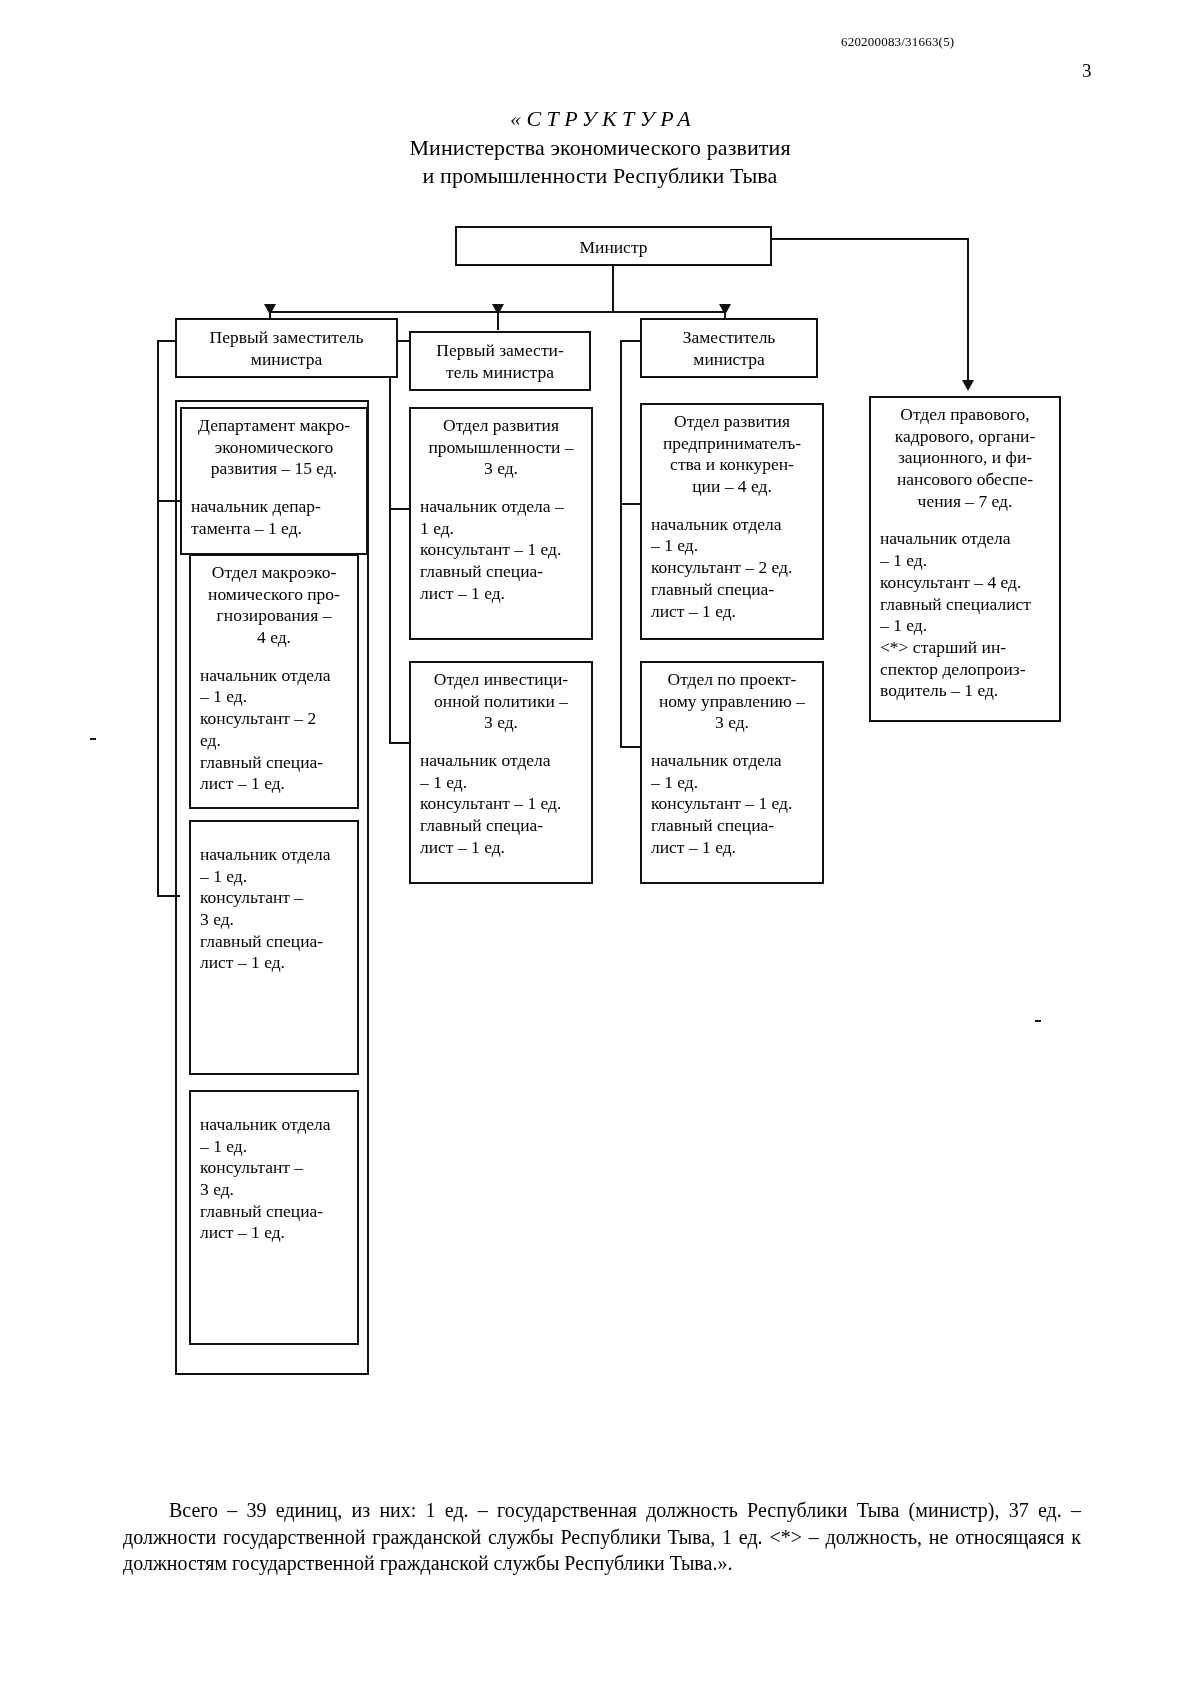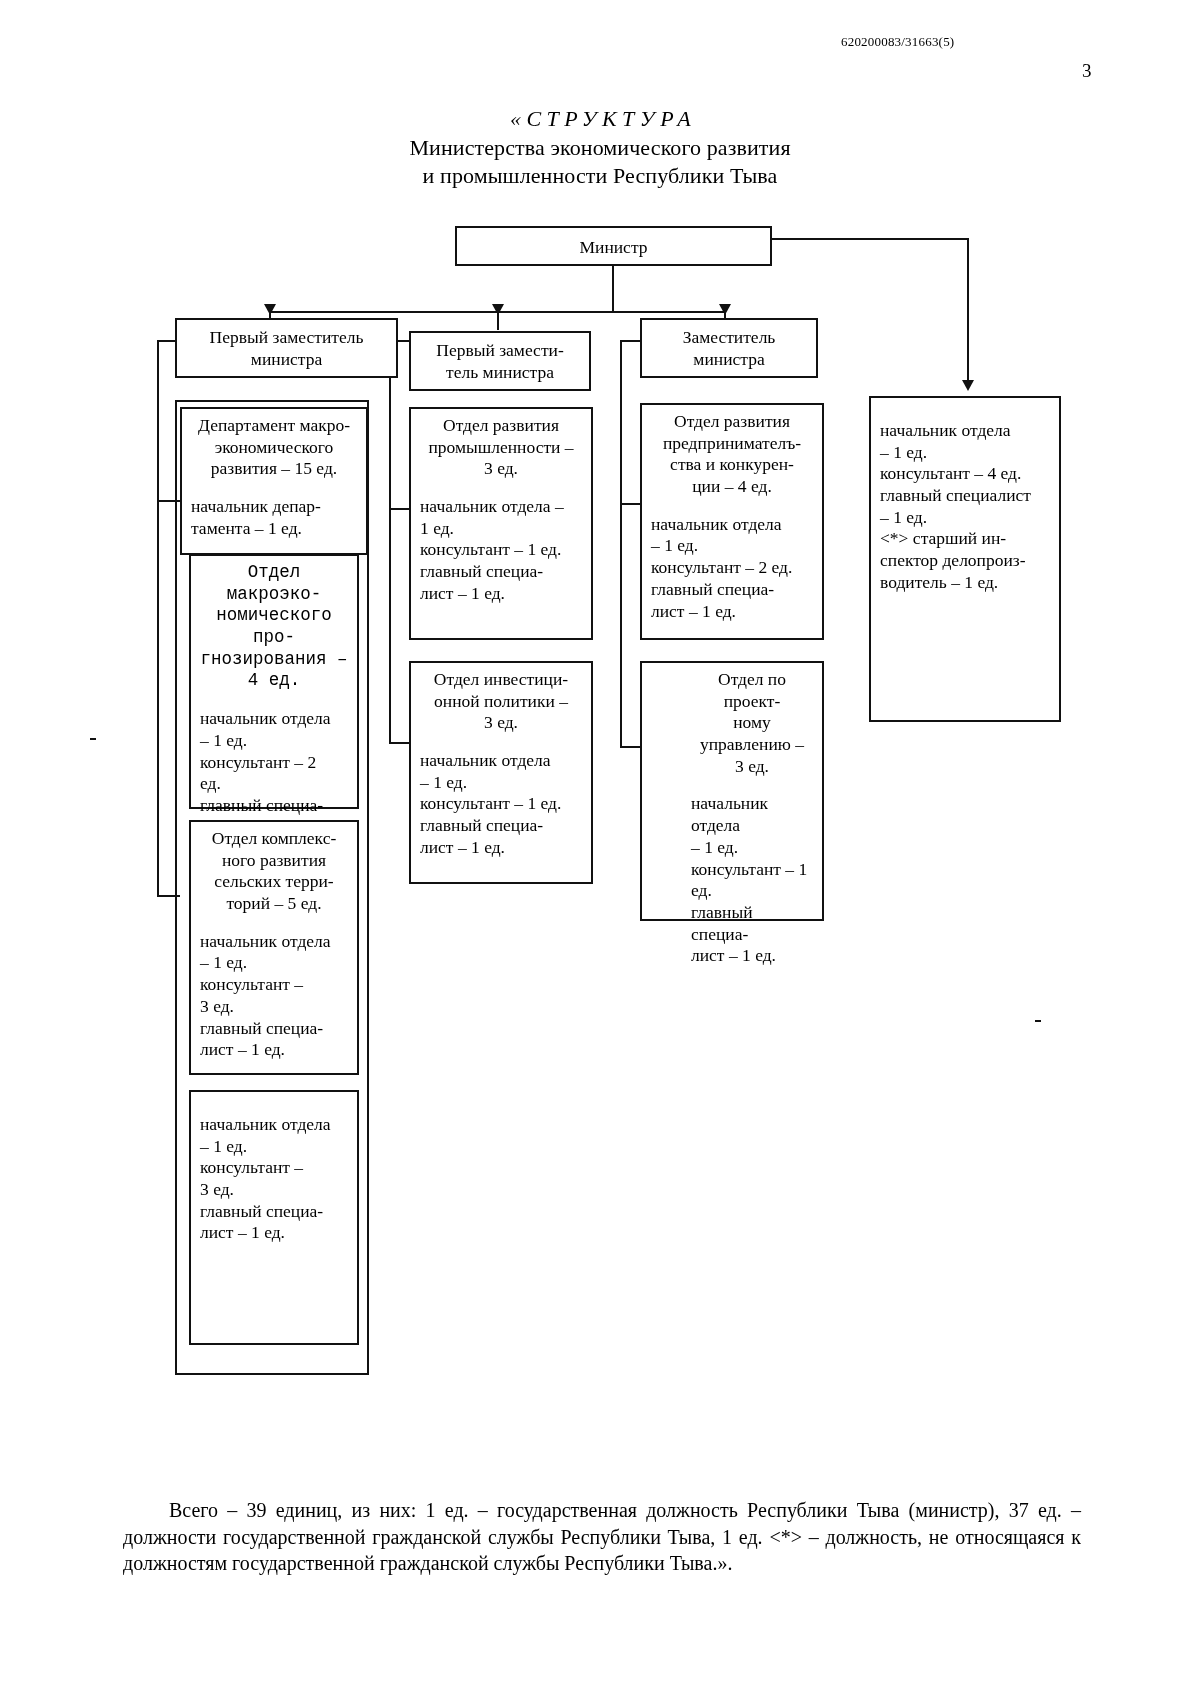--- a/index.html
+++ b/index.html
@@ -187,39 +187,35 @@
       <div class="bx-head" style="white-space:pre-line;">Департамент макро-
 экономического
 развития – 15 ед.</div>
       <div class="bx-body" style="white-space:pre-line;">начальник  депар-
 тамента – 1 ед.</div>
     </div>
   </div>
 
   <div class="box" style="left:189px; top:554px; width:170px; height:255px;">
     <div class="box-inner">
-      <div class="bx-head" style="white-space:pre-line;font-family:Liberation Mono, monospace;">Отдел макроэко-
+      <div class="bx-head" style="white-space:pre-line;">Отдел макроэко-
 номического про-
 гнозирования –
 4 ед.</div>
       <div class="bx-body" style="white-space:pre-line;">начальник отдела
 – 1 ед.
 консультант – 2
 ед.
 главный специа-
 лист  – 1 ед.</div>
     </div>
   </div>
 
   <div class="box" style="left:189px; top:820px; width:170px; height:255px;">
     <div class="box-inner">
-      <div class="bx-head" style="white-space:pre-line;">Отдел комплекс-
-ного развития
-сельских терри-
-торий – 5 ед.</div>
       <div class="bx-body" style="white-space:pre-line;">начальник отдела
 – 1 ед.
 консультант –
 3 ед.
 главный специа-
 лист  – 1 ед.</div>
     </div>
   </div>
 
   <div class="box" style="left:189px; top:1090px; width:170px; height:255px;">
@@ -268,35 +264,40 @@
 ства  и конкурен-
 ции – 4 ед.</div>
       <div class="bx-body" style="white-space:pre-line;">начальник отдела
 – 1 ед.
 консультант – 2 ед.
 главный специа-
 лист  – 1 ед.</div>
     </div>
   </div>
 
-  <div class="box" style="left:640px; top:661px; width:184px; height:260px;padding-left:40px;">
+  <div class="box" style="left:640px; top:661px; width:184px; height:223px;">
     <div class="box-inner">
       <div class="bx-head" style="white-space:pre-line;">Отдел по проект-
 ному управлению –
 3 ед.</div>
       <div class="bx-body" style="white-space:pre-line;">начальник отдела
 – 1 ед.
 консультант – 1 ед.
 главный специа-
 лист  – 1 ед.</div>
     </div>
   </div>
 
   <div class="box" style="left:869px; top:396px; width:192px; height:326px;">
     <div class="box-inner">
+      <div class="bx-head" style="white-space:pre-line;">Отдел правового,
+кадрового, органи-
+зационного, и фи-
+нансового обеспе-
+чения – 7 ед.</div>
       <div class="bx-body" style="white-space:pre-line;">начальник отдела
 – 1 ед.
 консультант – 4 ед.
 главный специалист
 – 1 ед.
 &lt;*&gt; старший ин-
 спектор делопроиз-
 водитель – 1 ед.</div>
     </div>
   </div>

